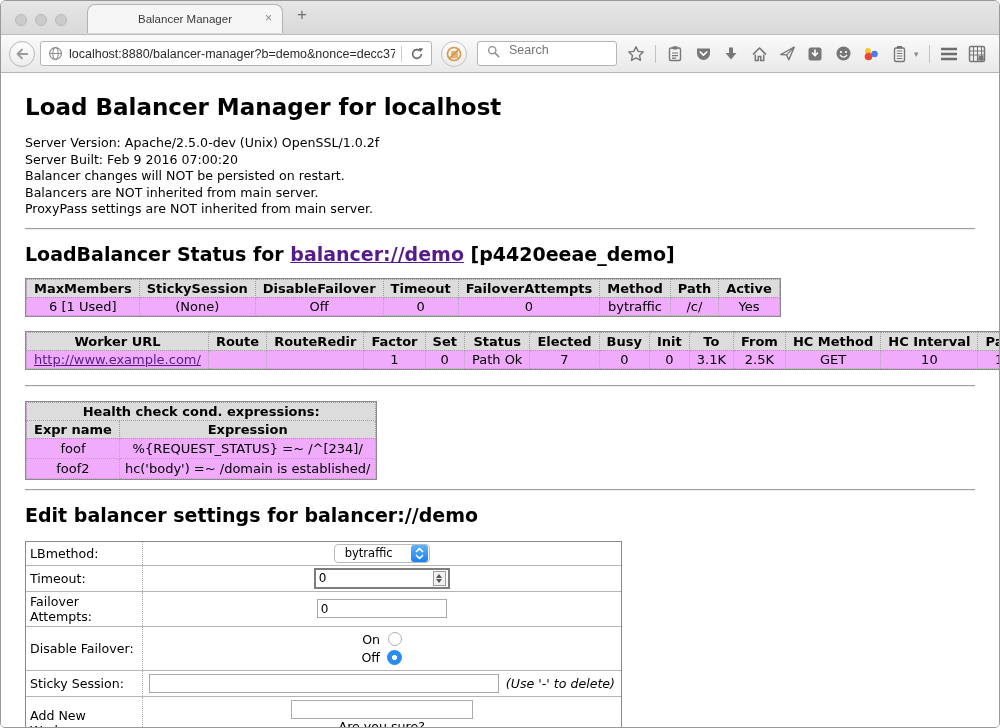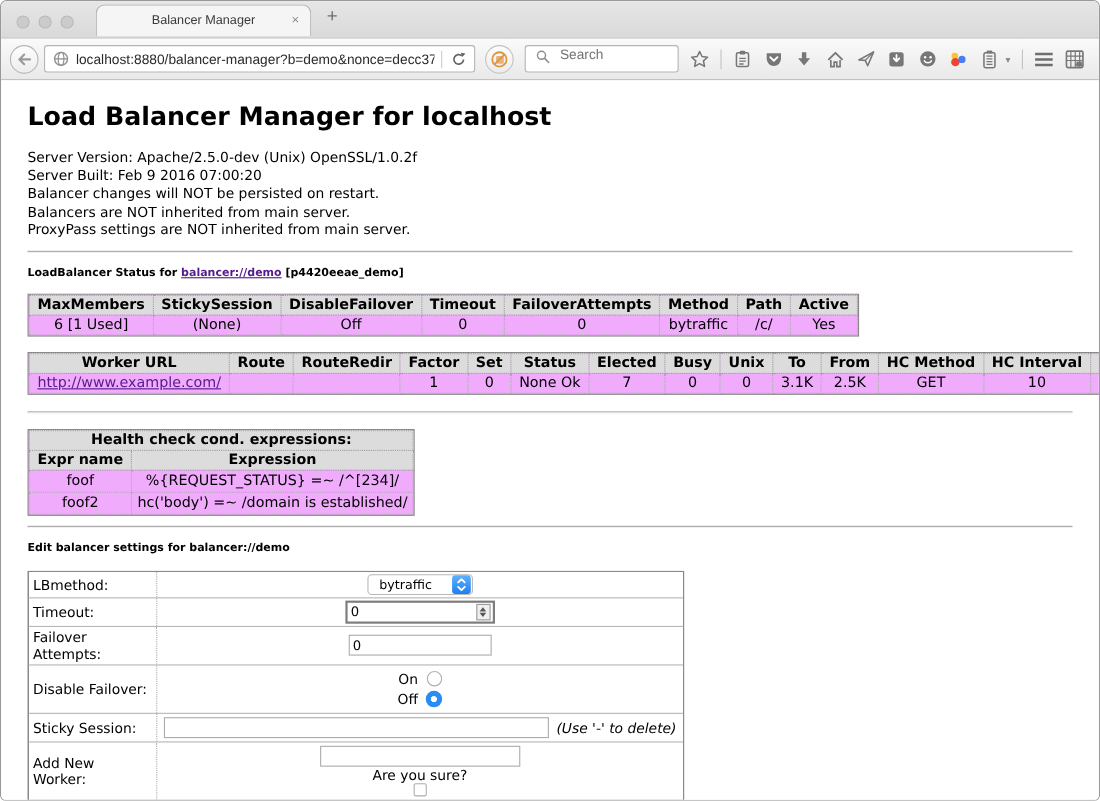--- a/index.html
+++ b/index.html
@@ -50,21 +50,21 @@
   .searchbar input { border:none; outline:none; width:100px; font-size:12.5px; color:#444; margin-left:5px; background:transparent; font-family:"Liberation Sans",sans-serif; }
   .tool-icons { display:flex; align-items:center; gap:10px; margin-left:10px; flex:1; justify-content:flex-start; }
   .ticon { width:18px; height:18px; display:flex; align-items:center; justify-content:center; flex:none; }
   .toolsep { width:1px; height:18px; background:#c2c2c2; flex:none; }
   .caret { font-size:9px; color:#8b8b8b; margin-left:-4px; }
   
   .content { padding:0 24px; font-family:"DejaVu Sans", sans-serif; font-size:12.6px; color:#000; background:#fff; height:655px; overflow:hidden; }
   h1.pagetitle { font-size:23px; margin:21px 0 15px 0; letter-spacing:0; }
   .info div { line-height:16.6px; }
   hr.rule { border:none; border-top:1px solid #9e9e9e; border-bottom:1px solid #f0f0f0; height:0; margin:10px 0; }
-  h3.sect { font-size:10px; margin:13px 0 14px 0; }
+  h3.sect { font-size:19px; margin:13px 0 14px 0; }
   a.plink { color:#551a8b; text-decoration:underline; }
   table.data { border-collapse:collapse; box-shadow:0 0 0 1px #8a8a8a; margin:2px 1px 16px 1px; background:#f0abfc; font-size:13px; }
   table.data th { background:#dcdcdc; border:1px dotted #9e9e9e; font-weight:bold; padding:1px 7px; white-space:nowrap; }
   table.data td { border:1px dotted #ababab; padding:1px 7px; text-align:center; white-space:nowrap; }
   table.health { margin-bottom:6px;margin-top:15px; }
   table.health td { padding:2px 5px; }
   
   table.formtbl { border-collapse:collapse; box-shadow:0 0 0 1px #8a8a8a; width:595px; margin:16px 1px 2px 1px; font-size:12.6px; }
   table.formtbl td { border-bottom:1px solid #b5b5b5; padding:2px 4px; }
   table.formtbl tr:last-child td { border-bottom:none; }
@@ -284,35 +284,35 @@
       <tbody>
           <tr>
         <th>Worker URL</th>
         <th>Route</th>
         <th>RouteRedir</th>
         <th>Factor</th>
         <th>Set</th>
         <th>Status</th>
         <th>Elected</th>
         <th>Busy</th>
-        <th>Unix</th>
+        <th>Init</th>
         <th>To</th>
         <th>From</th>
         <th>HC Method</th>
         <th>HC Interval</th>
         <th>Passes</th>
 
       </tr>
       <tr>
         <td><a class="plink" href="#">http://www.example.com/</a></td>
         <td></td>
         <td></td>
         <td>1</td>
         <td>0</td>
-        <td>None Ok</td>
+        <td>Path Ok</td>
         <td>7</td>
         <td>0</td>
         <td>0</td>
         <td>3.1K</td>
         <td>2.5K</td>
         <td>GET</td>
         <td>10</td>
         <td>1 (0)</td>
 
       </tr>

